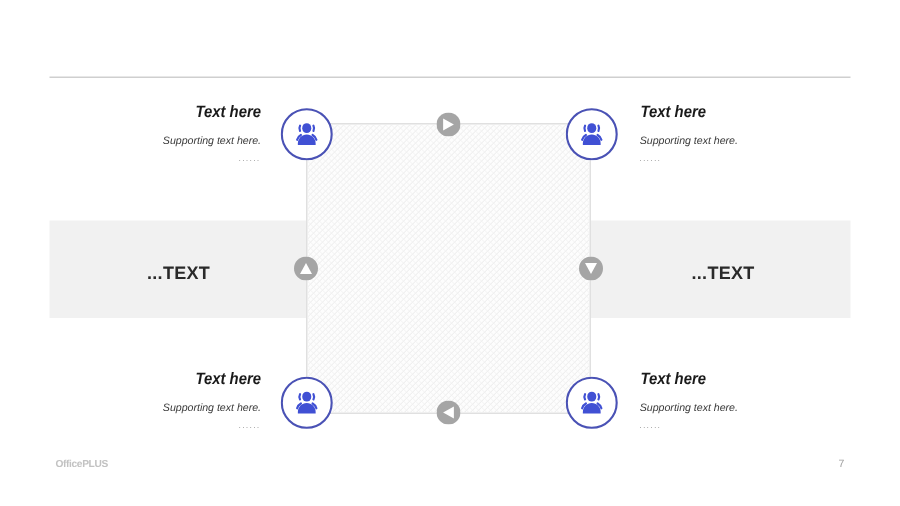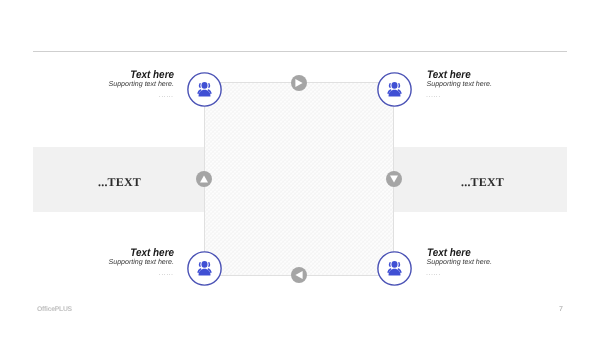--- a/index.html
+++ b/index.html
@@ -9,33 +9,33 @@
   .slide{position:relative;width:600px;height:337px;background:#fff;overflow:hidden;}
 
   .top-rule{position:absolute;left:33px;top:50.6px;width:534px;height:1px;background:#cfcfcf;}
   .band{position:absolute;left:33px;top:146.8px;width:534px;height:65px;background:#f1f1f1;}
 
   .center-sq{position:absolute;left:204px;top:82px;width:190px;height:194px;
              border:1px solid #e0e0e0;box-sizing:border-box;background:#fdfdfd;}
   .center-sq svg{position:absolute;left:0;top:0;display:block;}
 
   .side-text{position:absolute;font-weight:bold;font-size:12px;color:#2a2a2a;
-             letter-spacing:0.2px;white-space:nowrap;font-family:Liberation Serif, serif;}
+             letter-spacing:0.2px;white-space:nowrap;}
 
   .node{position:absolute;width:35px;height:35px;}
   .node svg{display:block;}
 
   .arrow{position:absolute;width:16px;height:16px;}
   .arrow svg{display:block;}
 
   .tb{position:absolute;width:141px;font-style:italic;}
   .tb .t1{font-weight:bold;font-size:11px;color:#1a1a1a;line-height:10px;letter-spacing:0;}
   .tb.r .t1{transform:scaleX(0.90);transform-origin:right center;}
   .tb.l .t1{transform:scaleX(0.90);transform-origin:left center;}
-  .tb .t2{font-size:7.1px;color:#3a3a3a;line-height:8px;letter-spacing:-0.02px;}
+  .tb .t2{font-size:7.1px;color:#3a3a3a;line-height:8px;margin-top:10px;letter-spacing:-0.02px;}
   .tb .t3{font-size:5px;color:#707070;line-height:6px;margin-top:5px;letter-spacing:1.05px;}
   .tb.r{text-align:right;}
   .tb.l{text-align:left;}
 
   .footer-left{position:absolute;left:37px;top:306px;font-size:6.8px;color:#c2c2c2;
                letter-spacing:-0.25px;font-weight:bold;}
   .footer-right{position:absolute;left:559px;top:306px;font-size:7px;color:#9e9e9e;}
 </style>
 </head>
 <body>

